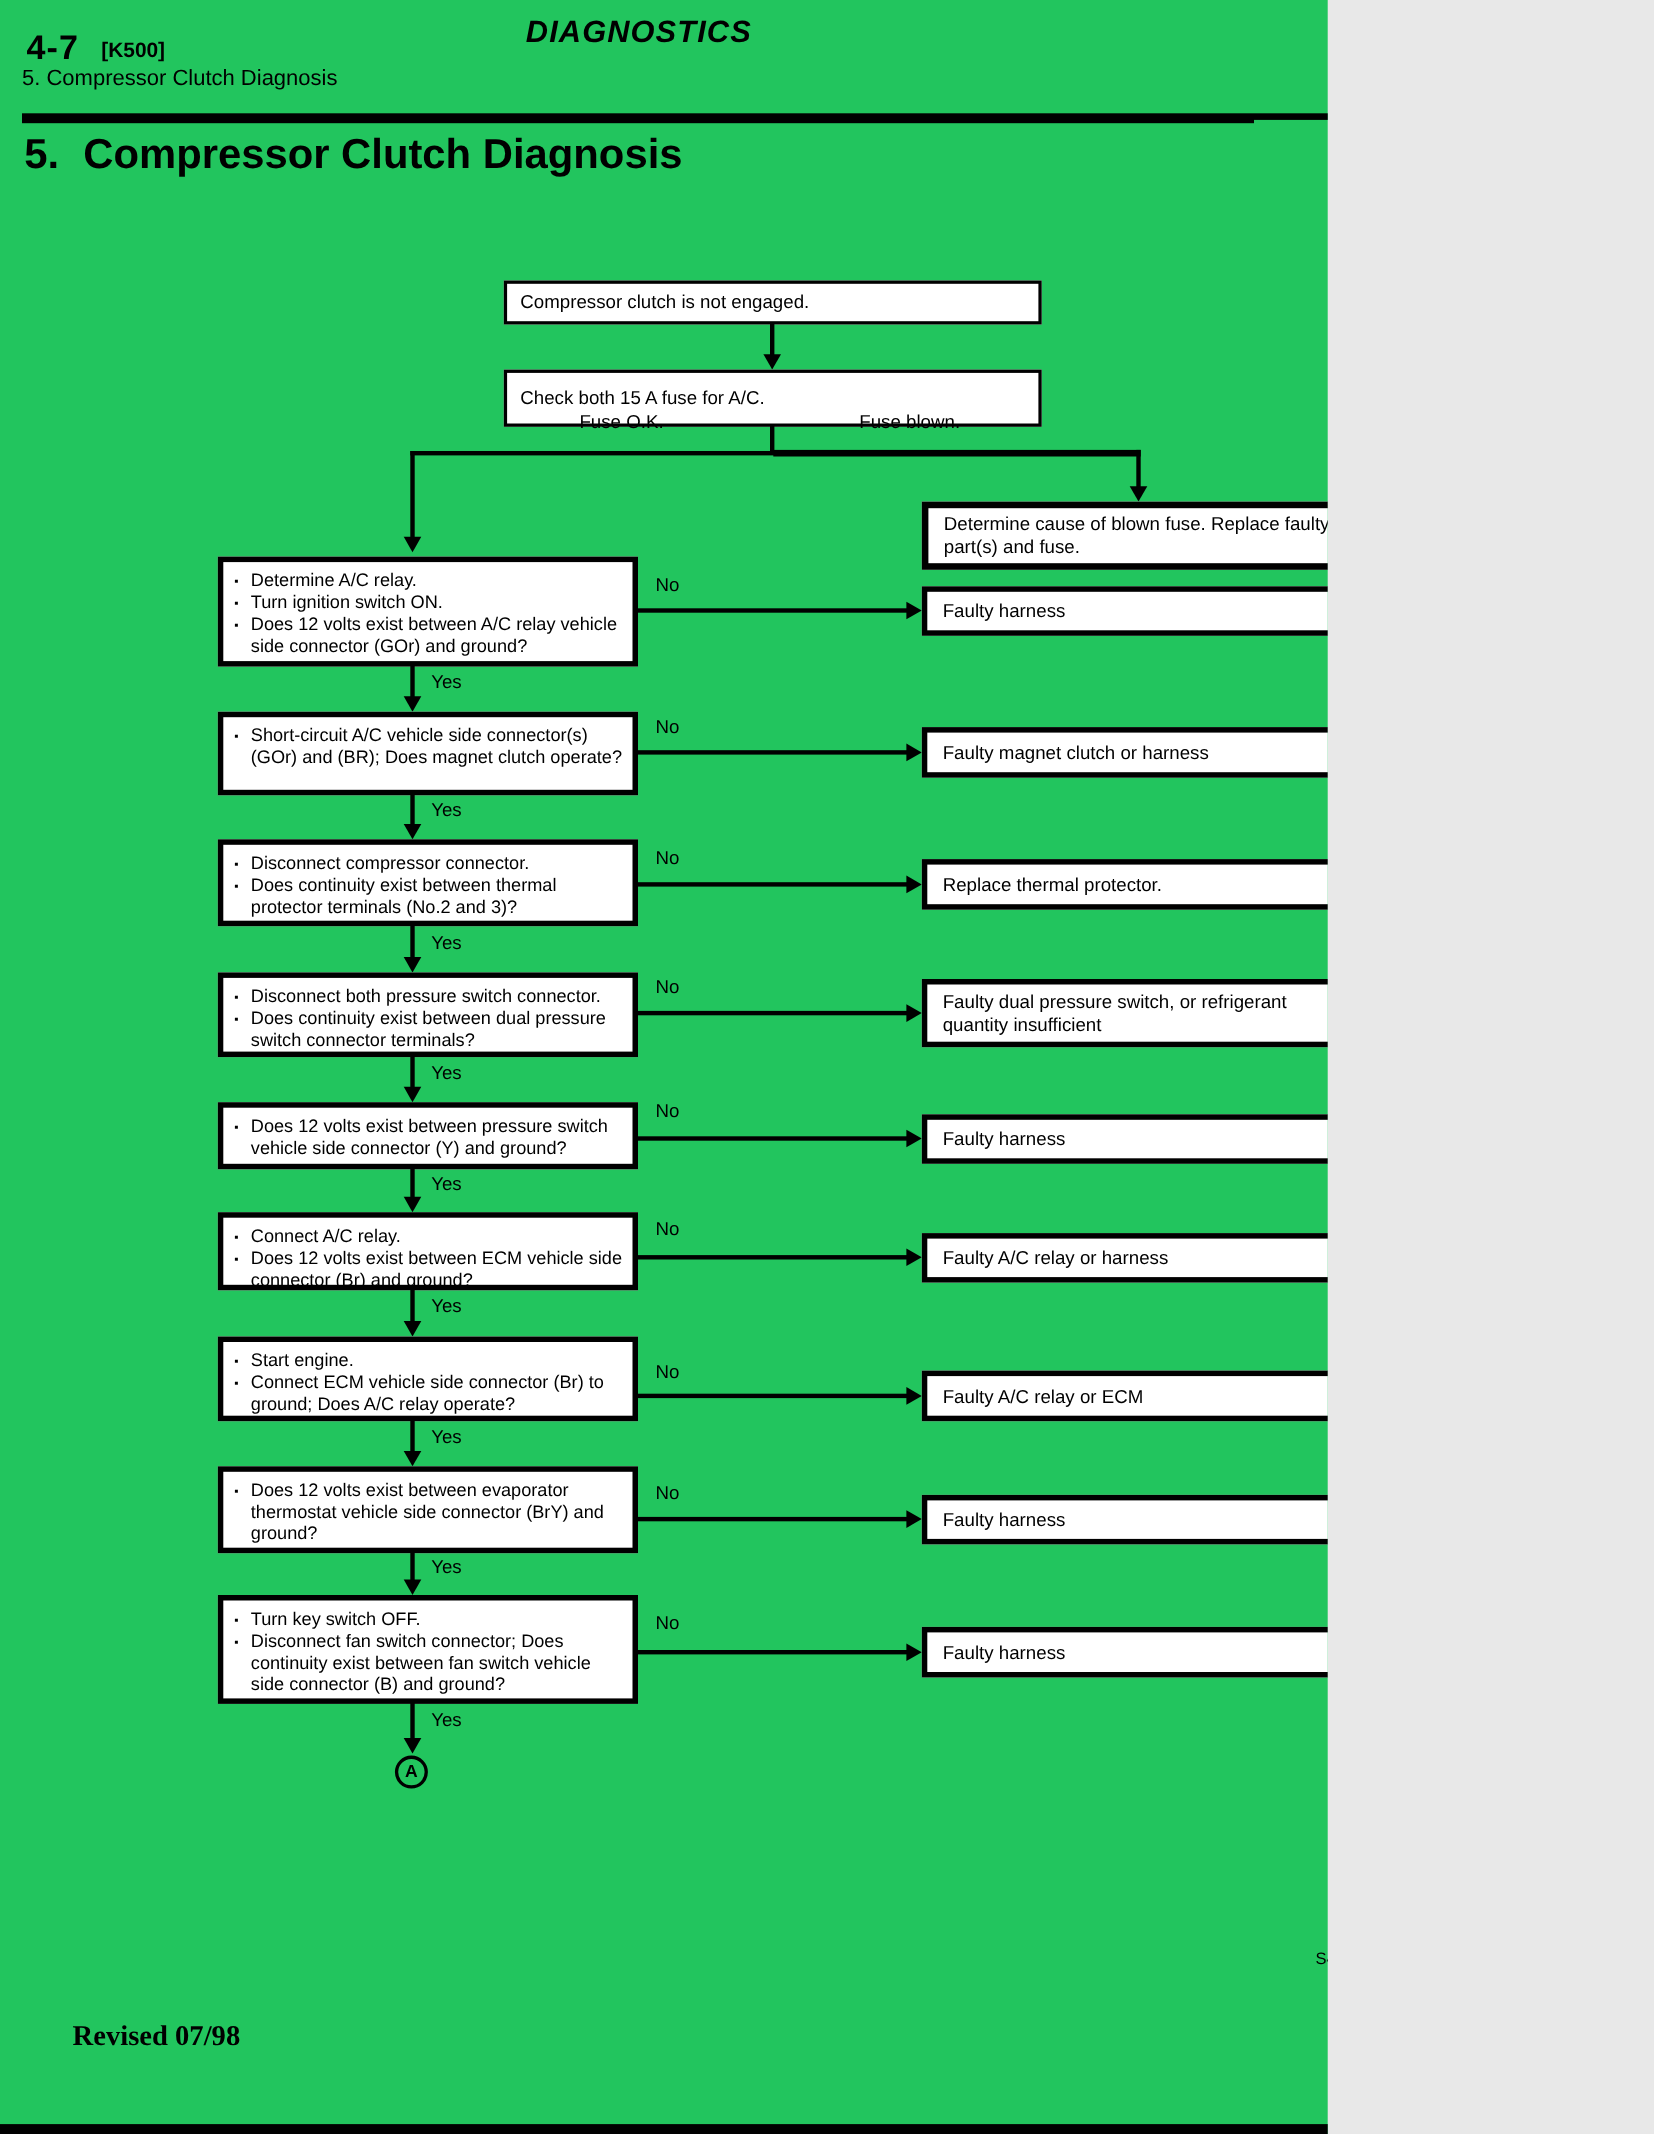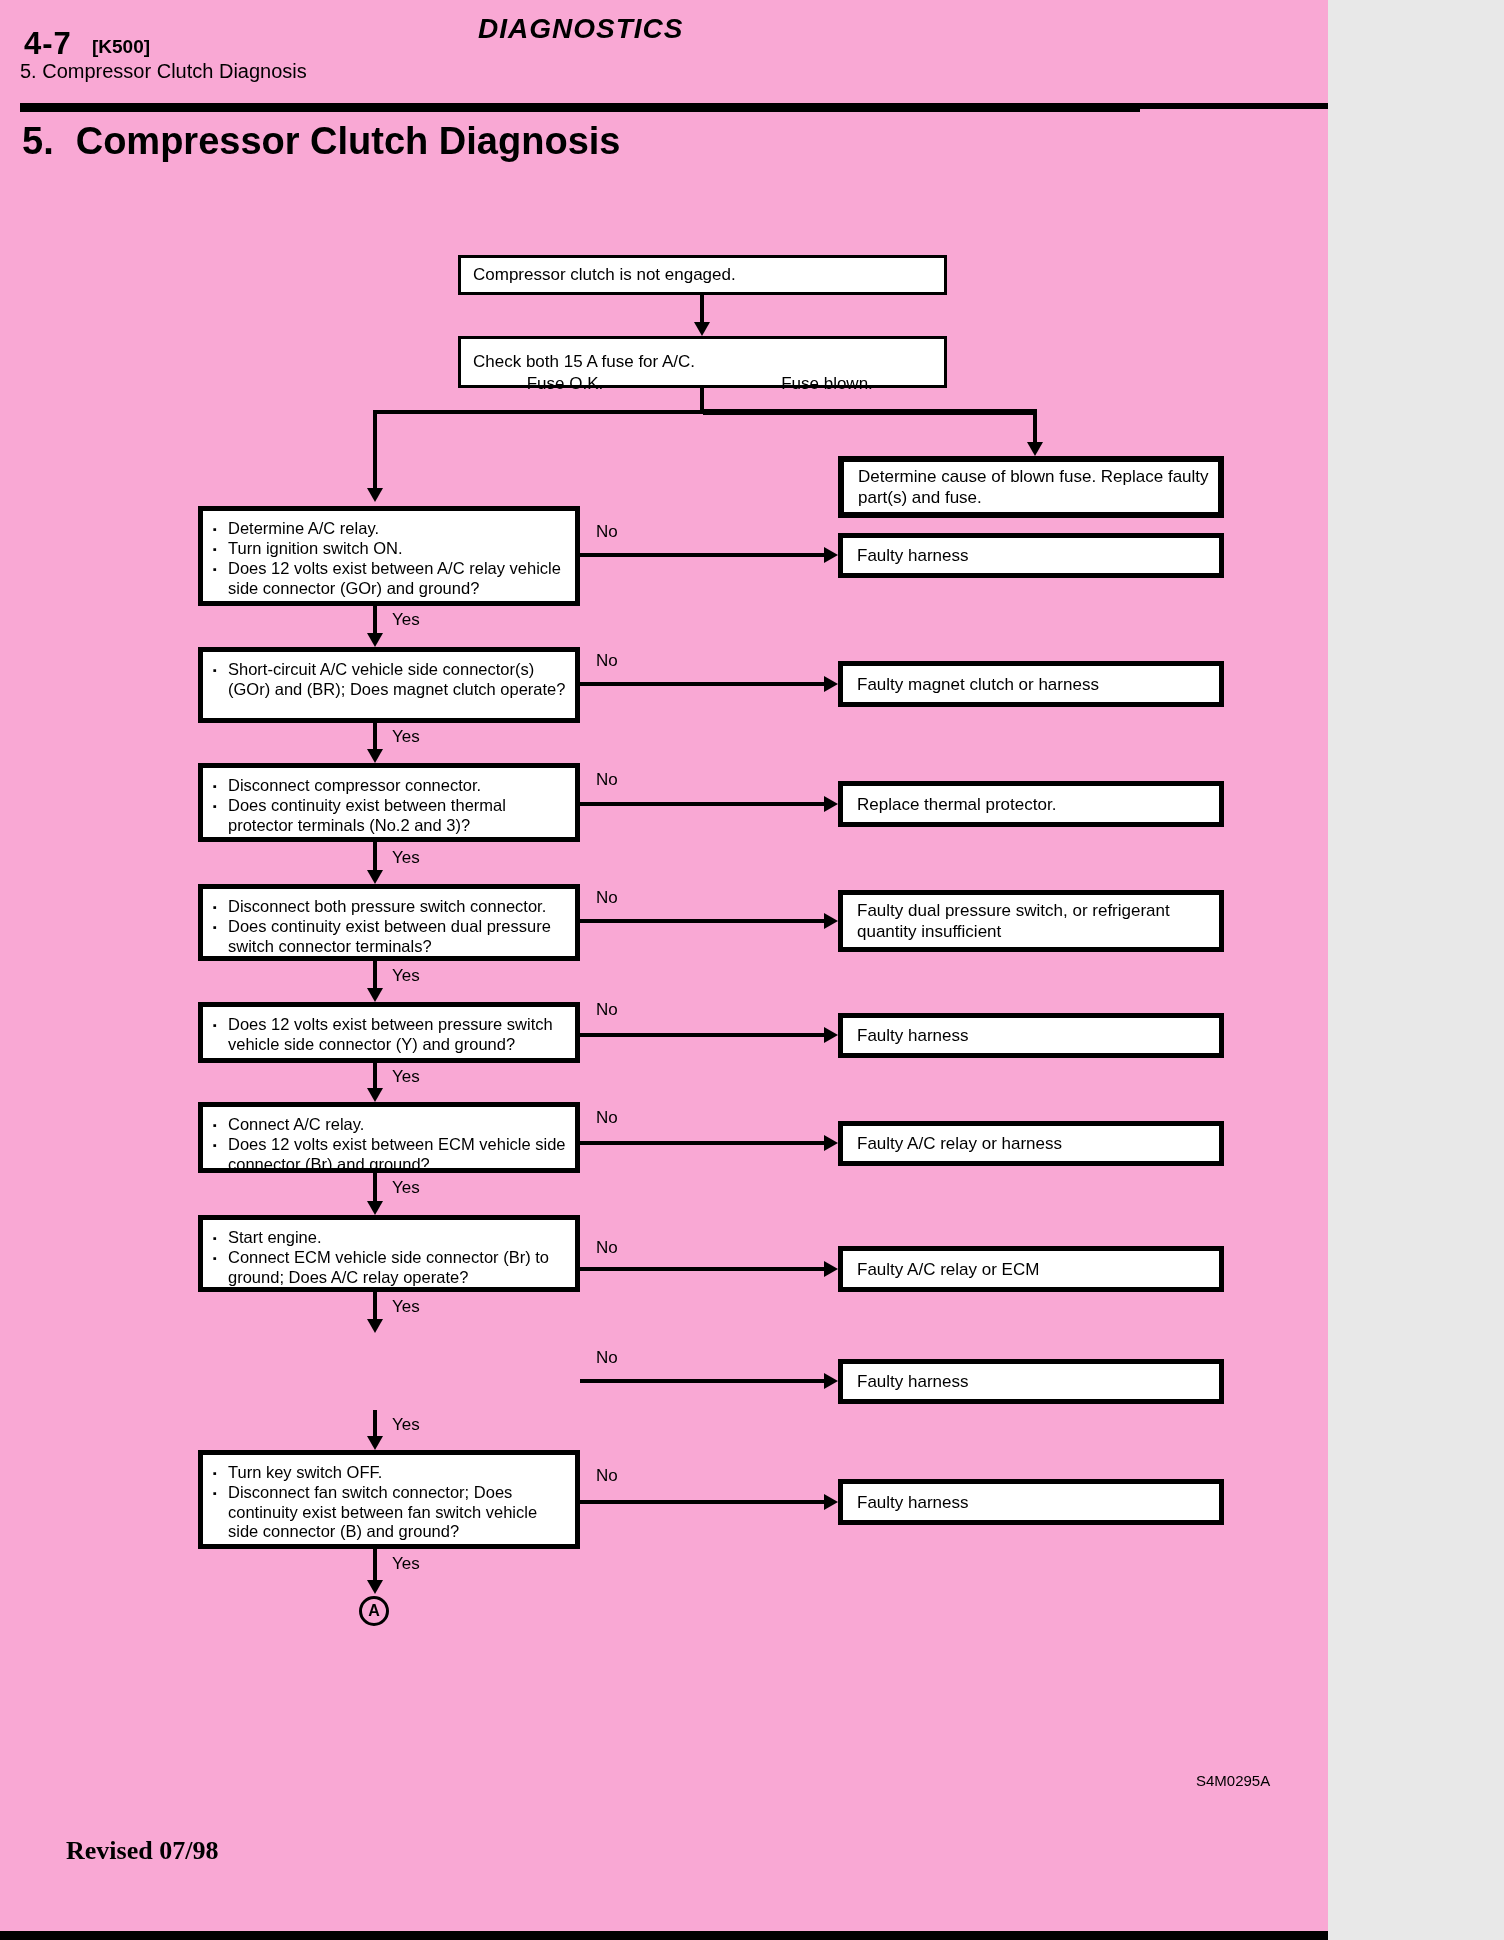--- a/index.html
+++ b/index.html
@@ -1,16 +1,16 @@
 <!DOCTYPE html>
 <html><head>
 <meta charset="utf-8">
 <style>
   html,body{margin:0;padding:0;background:#e8e8e8;}
-  .page{position:relative;width:1328px;height:1940px;background:#f9a8d4;color:#000;
+  .page{position:relative;width:1207px;height:1940px;background:#22c55e;color:#000;
         font-family:"Liberation Sans", sans-serif;overflow:hidden;}
   
   .h-code{position:absolute;left:24px;top:26px;font-size:31px;font-weight:800;letter-spacing:1px;}
   .h-model{position:absolute;left:92px;top:36px;font-size:19px;font-weight:700;}
   .h-section{position:absolute;left:20px;top:60px;font-size:20px;}
   .h-center{position:absolute;left:478px;top:13px;font-size:28px;font-weight:800;letter-spacing:1px;font-style:italic;}
   .rule{position:absolute;background:#000;}
   
   .title{position:absolute;left:22px;top:120px;font-size:38px;font-weight:800;}
   .title .num{margin-right:22px;}
@@ -168,20 +168,23 @@
   <div class="lbl" style="left:596px;top:1238px">No</div>
   <div class="hl" style="left:580px;top:1267px;width:246px"></div>
   <div class="arr-r" style="left:824px;top:1261px"></div>
   <div class="bx rbox" style="top:1246px;height:46px">
     <span>Faulty A/C relay or ECM</span>
   </div>
   <div class="vl" style="left:373px;top:1290px;height:34px"></div>
   <div class="arr-d" style="left:367px;top:1319px"></div>
   <div class="lbl" style="left:392px;top:1297px">Yes</div>
 
+  <div class="bx lbox" style="top:1333px;height:79px">
+    <div class="bl">Does 12 volts exist between evaporator thermostat vehicle side connector (BrY) and ground?</div>
+  </div>
   <div class="lbl" style="left:596px;top:1348px">No</div>
   <div class="hl" style="left:580px;top:1379px;width:246px"></div>
   <div class="arr-r" style="left:824px;top:1373px"></div>
   <div class="bx rbox" style="top:1359px;height:45px">
     <span>Faulty harness</span>
   </div>
   <div class="vl" style="left:373px;top:1410px;height:31px"></div>
   <div class="arr-d" style="left:367px;top:1436px"></div>
   <div class="lbl" style="left:392px;top:1415px">Yes</div>
 

